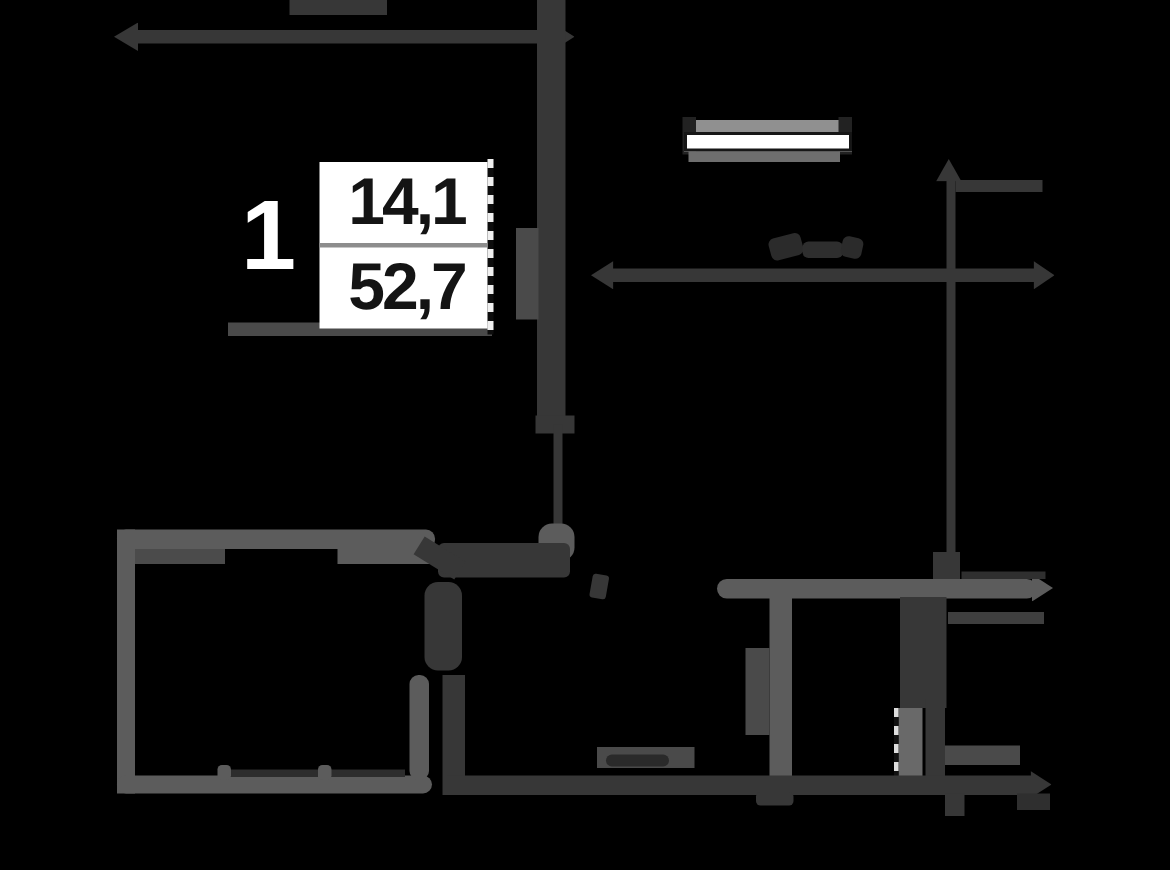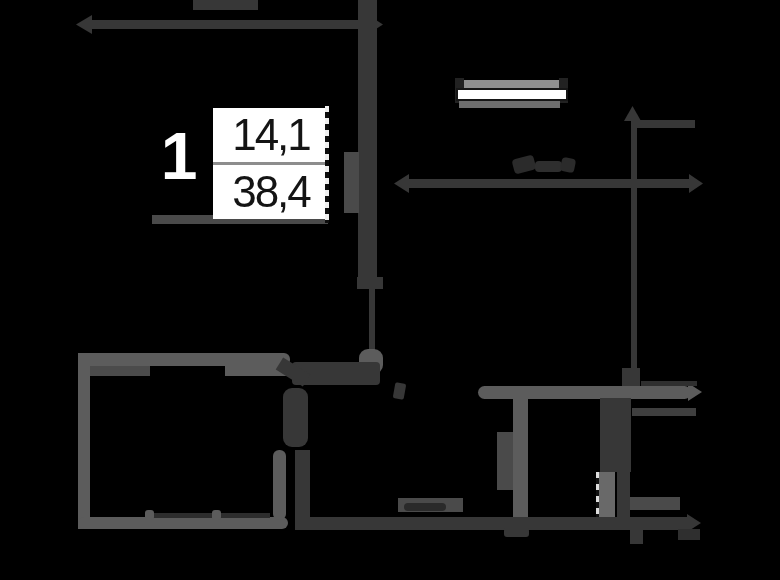--- a/index.html
+++ b/index.html
@@ -16,21 +16,21 @@
   .room-count{
     position:absolute;left:150px;top:122px;width:58px;height:68px;
     color:#ffffff;font-size:66px;font-weight:bold;line-height:68px;text-align:center;
   }
   .area-box{
     position:absolute;left:213px;top:108px;width:112px;height:111px;
     background:#ffffff;display:flex;flex-direction:column;
   }
   .area-row{
     flex:1;display:flex;align-items:center;justify-content:center;
-    color:#141414;font-size:44px;font-weight:normal;letter-spacing:-2px;
+    color:#141414;font-size:44px;font-weight:bold;letter-spacing:-2px;
     padding-left:4px;
   }
   .area-divider{height:3px;background:#8d8d8d;width:100%;}
 </style>
 </head>
 <body>
 
 <div id="canvas">
   <div id="plan">
       <div class="shape" style="left: 193px; top: 0px; width: 65px; height: 10px; background: rgb(55, 55, 55);"></div>
@@ -92,16 +92,16 @@
       <div class="shape" style="left: 630px; top: 529px; width: 13px; height: 15px; background: rgb(55, 55, 55);"></div>
       <div class="shape" style="left: 678px; top: 529px; width: 22px; height: 11px; background: rgb(47, 47, 47);"></div>
       <div class="shape" style="left: 504px; top: 528px; width: 25px; height: 9px; background: rgb(55, 55, 55); border-radius: 3px;"></div>
     </div>
 
   <div id="apt-label">
     <div class="room-count">1</div>
     <div class="area-box">
       <div class="area-row">14,1</div>
       <div class="area-divider"></div>
-      <div class="area-row">38,4</div>
+      <div class="area-row">52,7</div>
     </div>
   </div>
 </div>
 
 </body></html>

